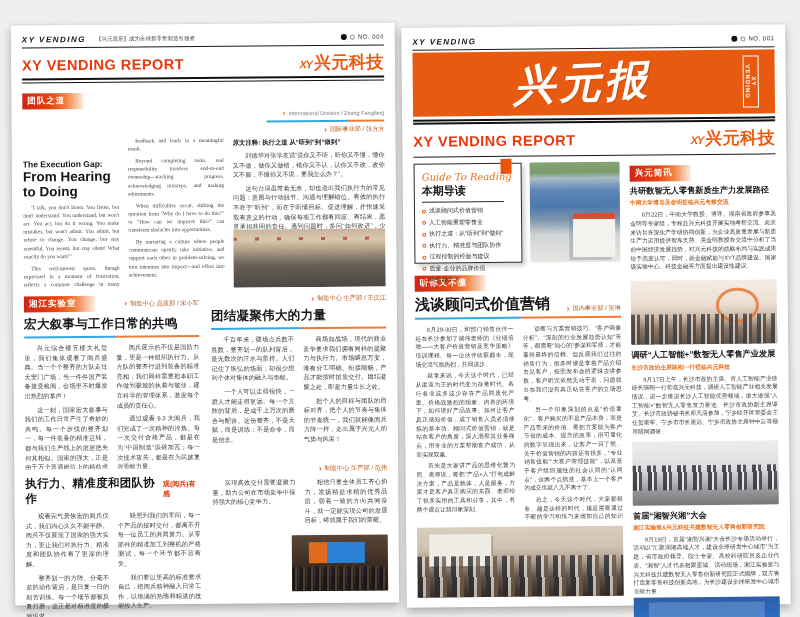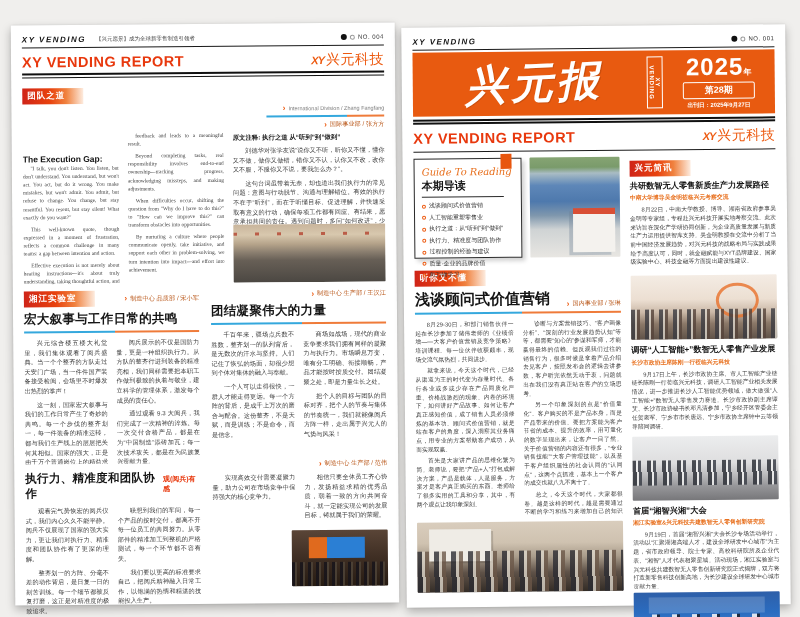--- a/index.html
+++ b/index.html
@@ -20,21 +20,21 @@
   .dot-o { width:5px; height:5px; border-radius:50%; border:1px solid #9a9a9a; display:inline-block; }
   .tb-no { font-size:6px; color:#333; letter-spacing:.5px; }
   .rule-thin { border-top:1px solid #1a1a1a; margin:2px 0; }
   .rule-dbl  { border-top:2.5px solid #111; border-bottom:1px solid #111; height:5px; }
   .rule-dbl2 { border-top:2px solid #111; border-bottom:2px solid #111; height:5px; margin:3px 0 2px; }
 
   .report-row { display:flex; align-items:center; justify-content:space-between; padding:3px 0 2px; }
   .report-title { font-size:14.5px; font-weight:900; color:#e8380d; letter-spacing:.5px; }
   .brand { display:flex; align-items:baseline; gap:2px; color:#ed5a10; }
   .brand-mark { font-style:italic; font-weight:900; font-size:11px; letter-spacing:-1px; }
-  .brand-name { font-weight:400; font-size:14px; letter-spacing:.5px; }
+  .brand-name { font-weight:700; font-size:17px; letter-spacing:.5px; }
 
   
   .badge { display:inline-block; color:#fff; font-weight:900; font-size:8.5px; letter-spacing:1px;
            padding:2px 18px 2px 5px;
            background:linear-gradient(90deg,#cf2418 0%,#e8420e 45%,#f0823f 72%,rgba(247,178,128,.25) 100%); }
 
   
   .byline { display:flex; align-items:center; justify-content:flex-end; gap:3px; white-space:nowrap; }
   .byline .arr { color:#ed5a10; font-weight:900; font-size:8px; line-height:1; }
   .byline-en { font-size:5.5px; color:#7c7c7c; }
@@ -163,20 +163,21 @@
   </div>
   <div class="rule-dbl"></div>
 
   <div style="margin-top:6px;">
     <span class="badge">团队之道</span>
   </div>
 
   <div class="s1-cols">
     <div class="s1-c">
       <div class="t-en1">The Execution Gap:</div>
+      <div class="t-en2">From Hearing to Doing</div>
       <p class="p-en">"I talk, you don't listen. You listen, but don't understand. You understand, but won't act. You act, but do it wrong. You make mistakes, but won't admit. You admit, but refuse to change. You change, but stay resentful. You resent, but stay silent! What exactly do you want?"</p>
       <p class="p-en">This well-known quote, though expressed in a moment of frustration, reflects a common challenge in many teams: a gap between intention and action.</p>
       <p class="p-en">Effective execution is not merely about hearing instructions—it's about truly understanding, taking thoughtful action, and learning from outcomes. It requires that every task receives attentive</p>
     </div>
     <div class="s1-c" style="padding-top:26px;">
       <p class="p-en">feedback and leads to a meaningful result.</p>
       <p class="p-en">Beyond completing tasks, real responsibility involves end-to-end ownership—tracking progress, acknowledging missteps, and making adjustments.</p>
       <p class="p-en">When difficulties occur, shifting the question from "Why do I have to do this?" to "How can we improve this?" can transform obstacles into opportunities.</p>
       <p class="p-en">By nurturing a culture where people communicate openly, take initiative, and support each other in problem-solving, we turn intention into impact—and effort into achievement.</p>
     </div>
@@ -279,25 +280,20 @@
       <span class="dot-f"></span>
       <span class="dot-o"></span>
       <span class="tb-no">NO. 001</span>
     </span>
   </div>
   <div class="rule-thin"></div>
 
   <div class="masthead">
     <span class="mh-title">兴元报</span>
     <span class="mh-vert">XY VENDING</span>
-    <span class="mh-right">
-      <span class="mh-year">2025</span><span class="mh-yunit">年</span>
-      <div class="mh-issue">第28期</div>
-      <div class="mh-date">出刊日：2025年9月27日</div>
-    </span>
   </div>
   <div class="rule-dbl2"></div>
   <div class="report-row">
     <span class="report-title">XY VENDING REPORT</span>
     <span class="brand">
       <span class="brand-mark">XY</span>
       <span class="brand-name">兴元科技</span>
     </span>
   </div>
   <div class="rule-thin"></div>

